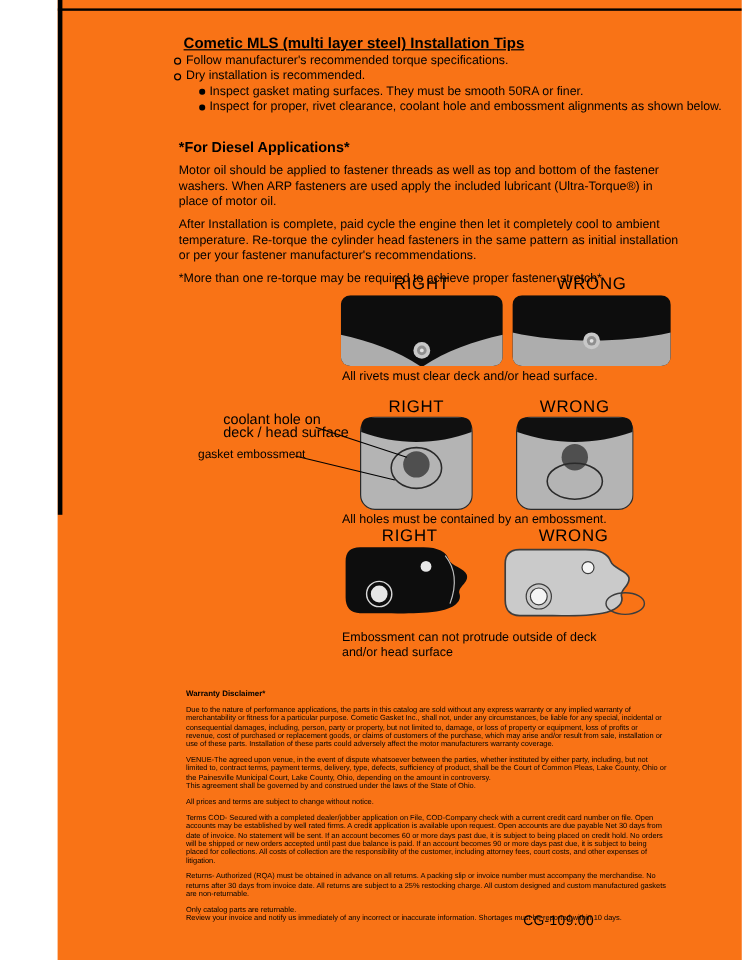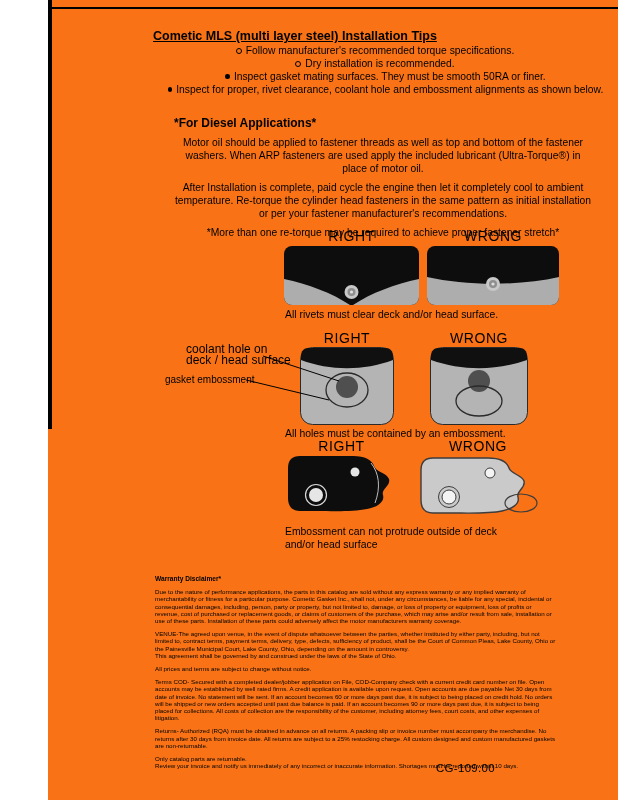--- a/index.html
+++ b/index.html
@@ -5,28 +5,28 @@
   html,body{margin:0;padding:0;}
   body{width:618px;height:800px;background:#ffffff;font-family:"Liberation Sans",sans-serif;color:#000;}
   .page{position:relative;width:618px;height:800px;background:#f97316;overflow:hidden;margin-left:48px;}
   .abs{position:absolute;}
   .top-rule{left:0;top:7px;width:618px;height:2px;background:#000;}
   .left-rule{left:0;top:0;width:4px;height:429px;background:#000;}
 
   .title{left:105px;top:21px;font-size:12.5px;font-weight:bold;text-decoration:underline;white-space:nowrap;}
 
   .tips{left:97px;top:44px;font-size:10.3px;line-height:13px;list-style:none;margin:0;padding:0;width:460px;}
-  .tip{display:flex;align-items:flex-start;justify-content:center;}
+  .tip{display:flex;align-items:flex-start;}
   .tip.sub{margin-left:21px;}
   .bullet-hollow{width:4px;height:4px;border:1px solid #000;border-radius:50%;margin:4px 4px 0 0;flex:0 0 auto;}
   .bullet-filled{width:4.5px;height:4.5px;background:#000;border-radius:50%;margin:4px 4px 0 0;flex:0 0 auto;}
 
-  .diesel{left:126px;top:116px;width:418px;font-size:10.3px;line-height:13px;}
+  .diesel{left:101px;top:116px;width:418px;font-size:10.3px;line-height:13px;}
   .diesel h2{font-size:12px;line-height:14px;margin:0 0 6px 0;}
-  .diesel p{margin:0 0 6px 0;text-align:center;}
+  .diesel p{margin:0 0 6px 0;}
 
   .dlabels{display:flex;font-size:14px;letter-spacing:0.6px;}
   .dlabels span{display:block;text-align:center;}
   .caption{font-size:10.4px;}
 
   .r1-labels{left:236px;top:228px;}
   .r1-labels .l{width:135px;} .r1-labels .r{width:132px;margin-left:8px;}
   .r1-panels{left:236px;top:246px;display:flex;gap:8px;}
   .r1-caption{left:237px;top:309px;}
 

